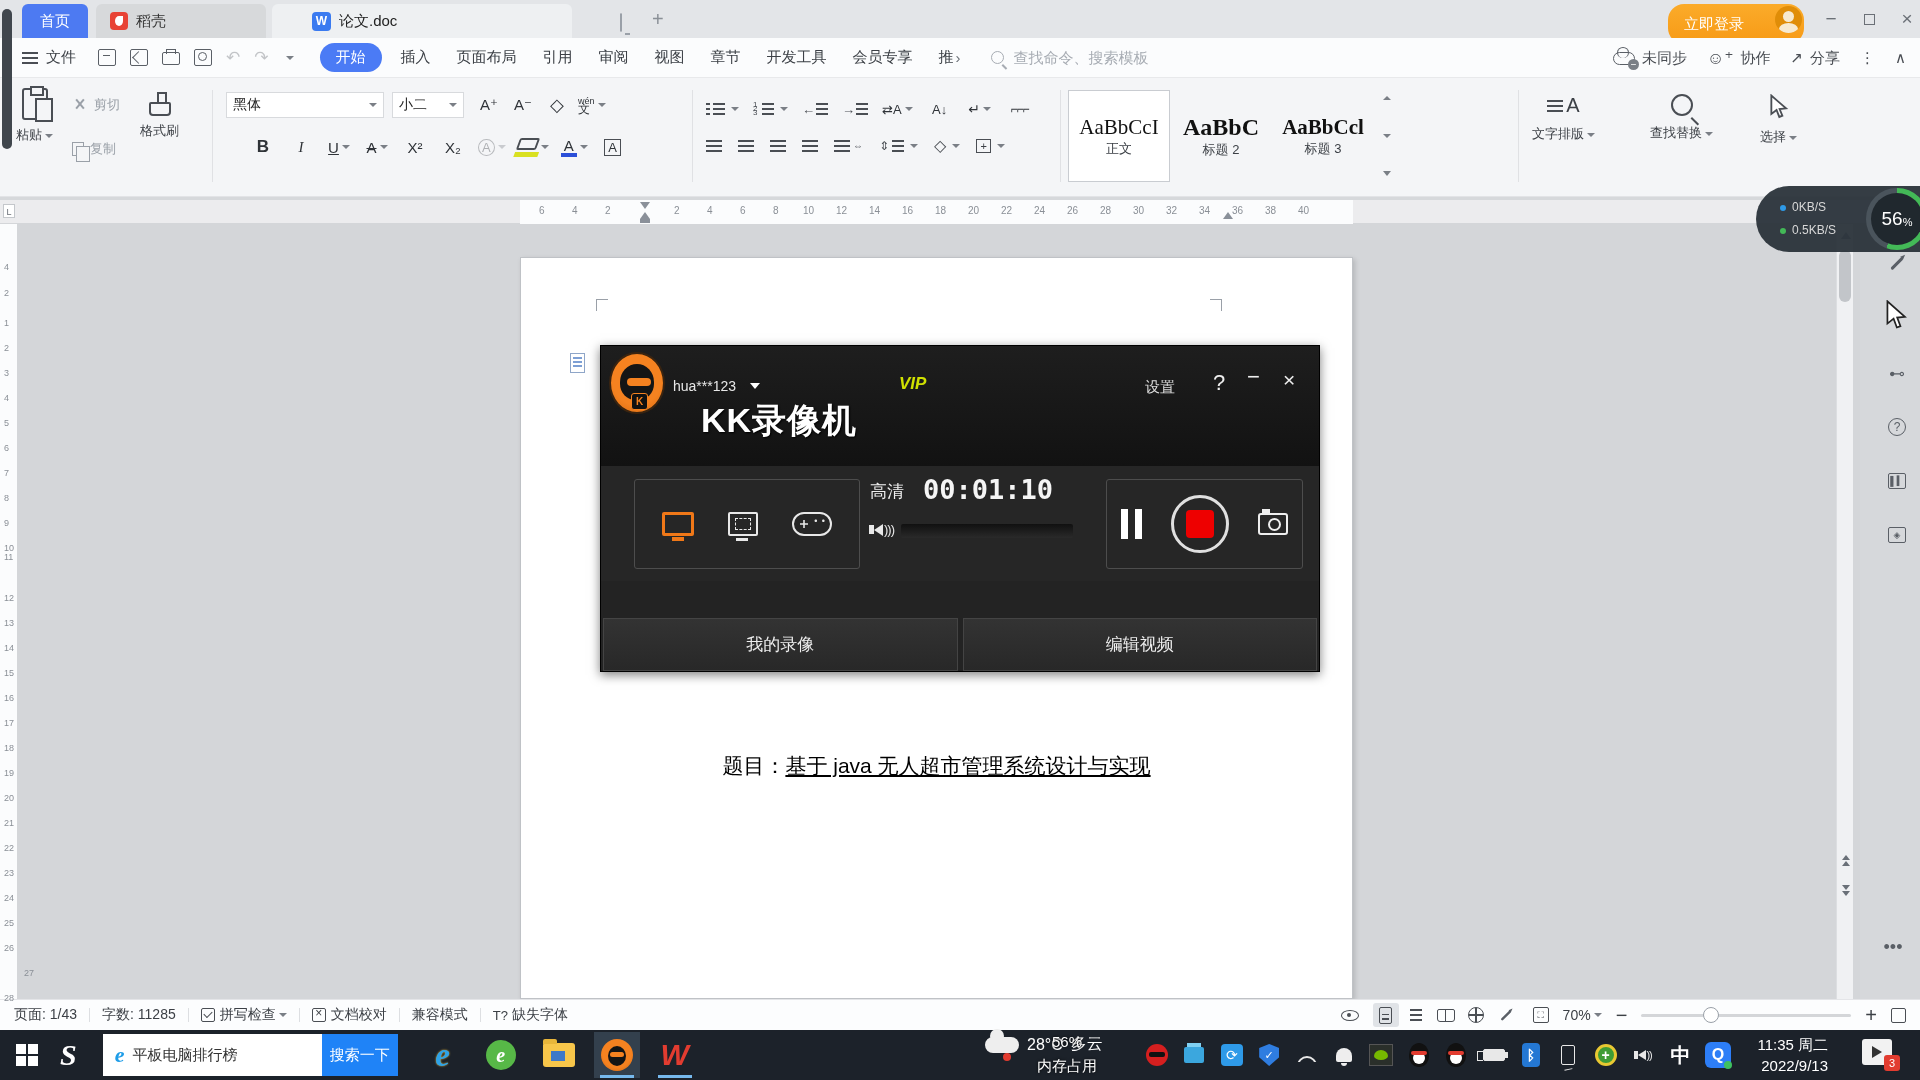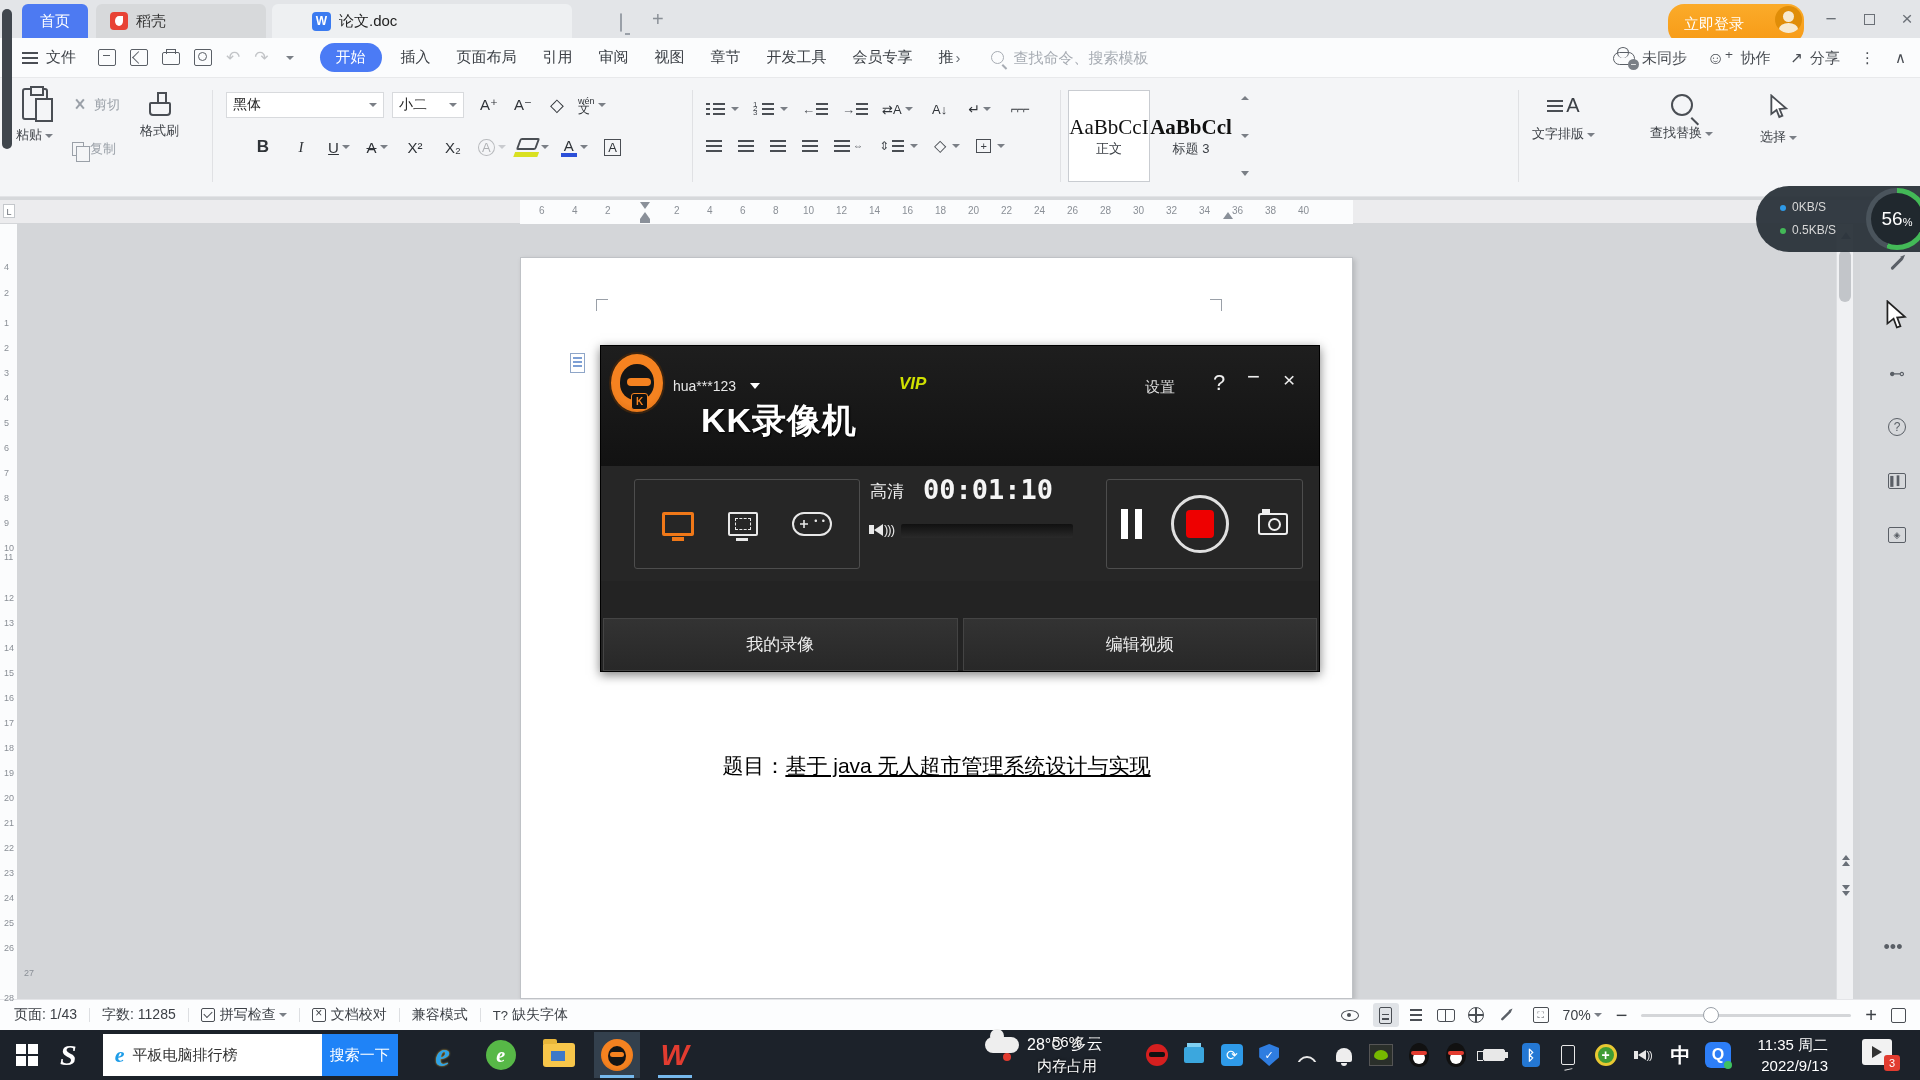--- a/index.html
+++ b/index.html
@@ -75,21 +75,21 @@
   .hl-bar{position:absolute;left:-2px;top:12px;width:24px;height:5px;background:#d9e021;}
   .fc-bar{display:block;width:16px;height:4px;background:#2b4fd8;margin-top:0px;}
   .boxa{border:1.4px solid #4a4e54;padding:0 3px;font-size:13px;}
   .lines{width:16px;height:12px;background:repeating-linear-gradient(to bottom,#4a4e54 0 2px,transparent 2px 5px);}
   .lines.sm{width:12px;}
   .bullet-wrap{display:flex;gap:3px;align-items:center;}
   .dots{width:4px;height:12px;background:repeating-linear-gradient(to bottom,#4a4e54 0 2px,transparent 2px 5px);}
   .nums{width:6px;height:12px;font-size:8px;line-height:4px;color:#4a4e54;}
   .ind-arrow{font-size:13px;color:#4a4e54;letter-spacing:-2px;}
   .stylebox{position:absolute;left:1068px;top:12px;width:428px;height:92px;display:flex;}
-  .stylecell{width:82px;height:92px;display:flex;flex-direction:column;align-items:center;justify-content:center;border:1px solid transparent;}
+  .stylecell{width:102px;height:92px;display:flex;flex-direction:column;align-items:center;justify-content:center;border:1px solid transparent;}
   .stylecell.sel{background:#fff;border:1px solid #c9ccd1;}
   .stylecell .prev{font-family:"Liberation Serif","DejaVu Serif",serif;font-size:21px;color:#111;white-space:nowrap;}
   .stylecell.h1 .prev{font-size:27px;font-weight:bold;}
   .stylecell.h2 .prev{font-size:24px;font-weight:bold;}
   .stylecell.h3 .prev{font-size:21px;font-weight:bold;}
   .stylecell .nm{font-size:13px;color:#3c4046;}
   .sarr{display:flex;flex-direction:column;justify-content:space-between;height:80px;margin:6px 0 0 6px;}
   .rgroup{position:absolute;display:flex;flex-direction:column;align-items:center;gap:8px;top:16px;}
   .lensL{width:22px;height:22px;border:2.4px solid #4a4e54;border-radius:50%;position:relative;}
   .lensL::after{content:"";position:absolute;left:19px;top:21px;width:10px;height:2.4px;background:#4a4e54;transform:rotate(45deg);transform-origin:0 0;}
@@ -463,20 +463,24 @@
           <span class="caret"></span>
         </span>
     </div>
     <div class="vdiv" style="left:1060px;"></div>
 
     <div class="stylebox">
       <div class="stylecell sel">
         <span class="prev">AaBbCcI</span>
         <span class="nm">正文</span>
       </div>
+      <div class="stylecell h2">
+        <span class="prev">AaBbC</span>
+        <span class="nm">标题 2</span>
+      </div>
       <div class="stylecell h3">
         <span class="prev">AaBbCcl</span>
         <span class="nm">标题 3</span>
       </div>
       <div class="sarr">
         <span class="caret" style="transform:rotate(180deg);"></span>
         <span class="caret"></span>
         <span class="caret" style="border-top-width:5px;"></span>
       </div>
     </div>

